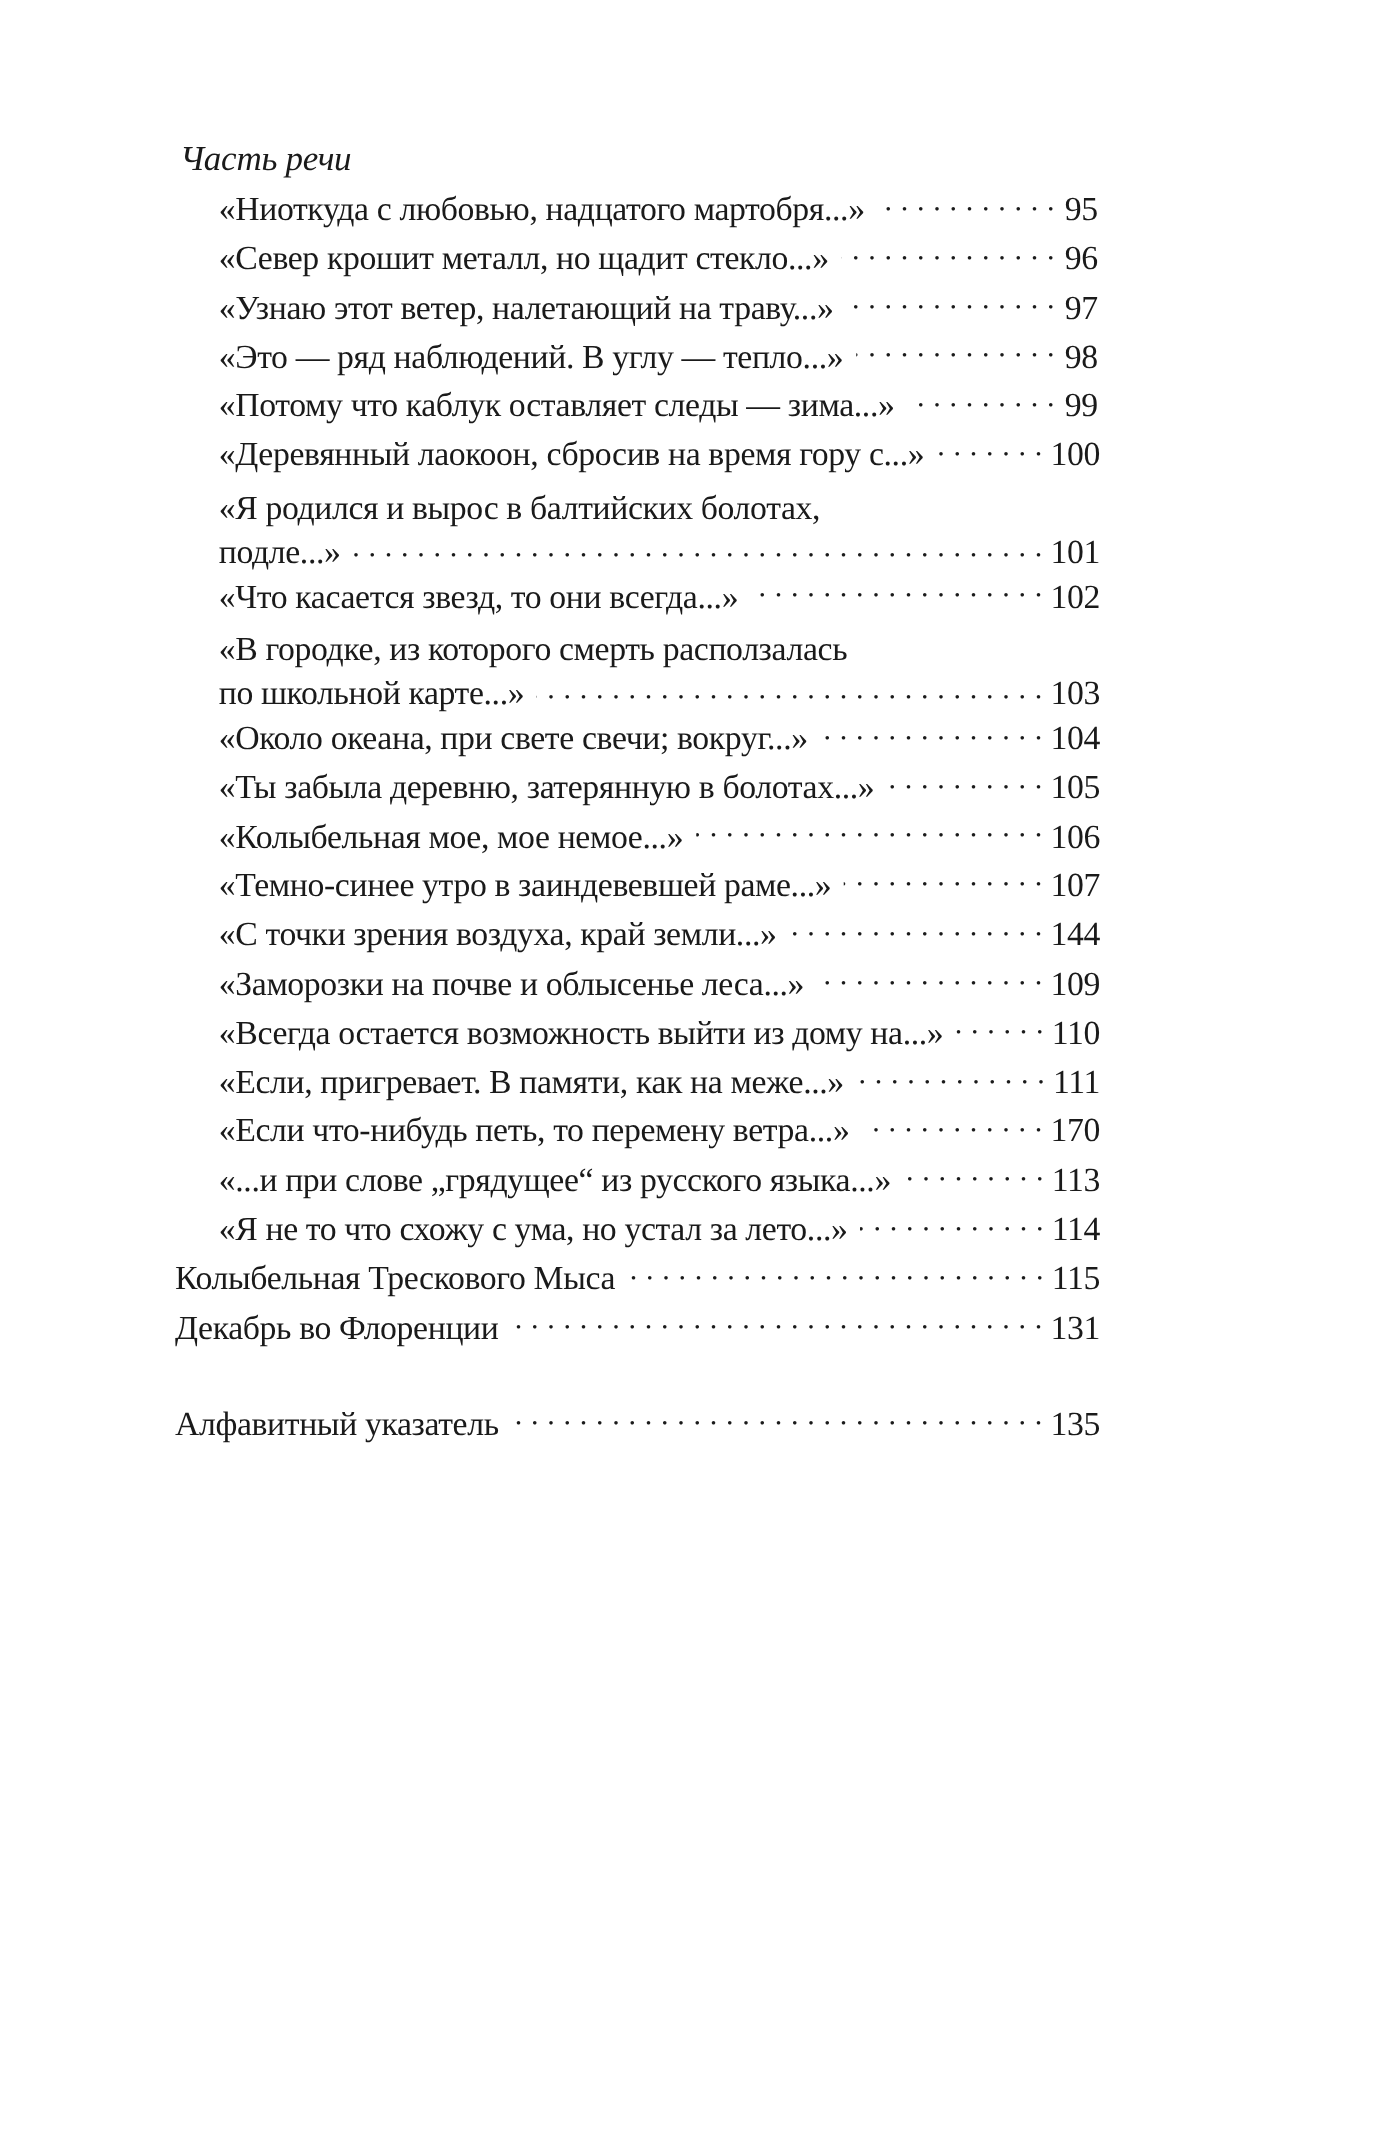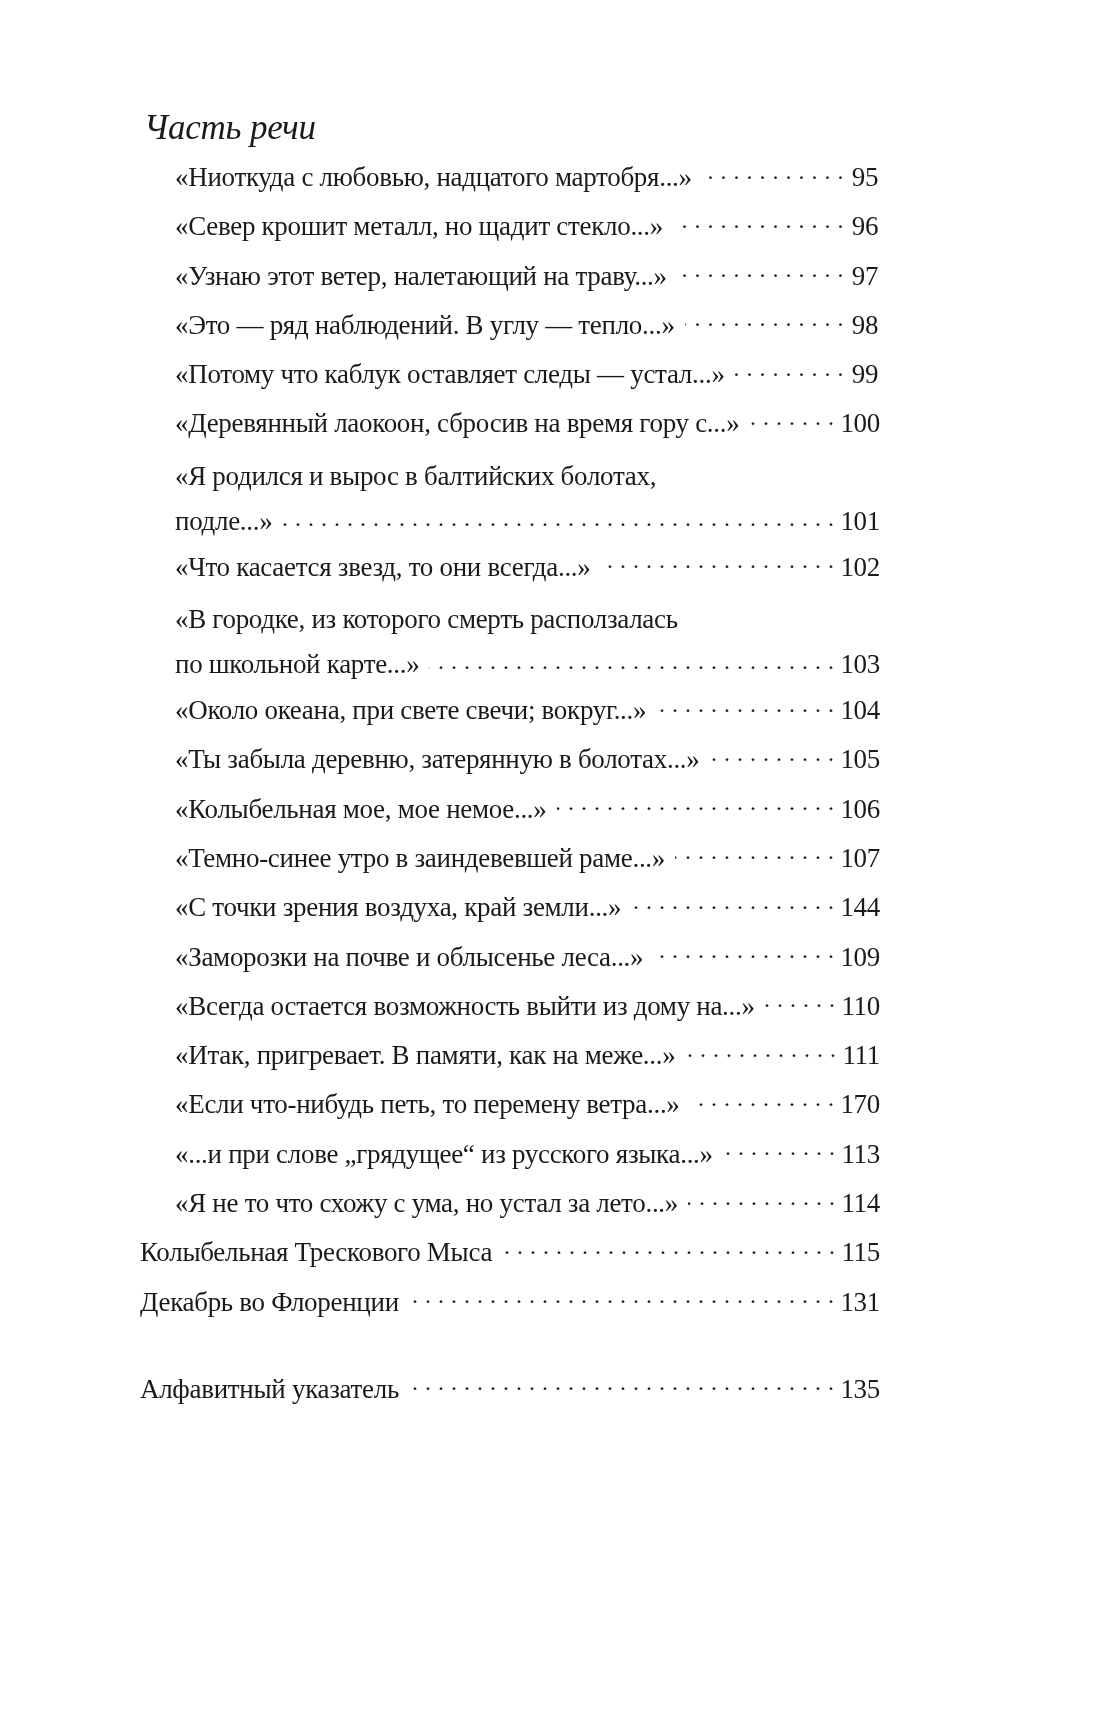--- a/index.html
+++ b/index.html
@@ -16,40 +16,39 @@
       color: #1a1a1a;
     }
     .page {
       position: absolute;
       left: 140px;
       top: 108px;
       width: 740px;
     }
     .section-title {
       font-style: italic;
-      font-size: 35px;
+      font-size: 28px;
       line-height: 40px;
       height: 40px;
       padding-left: 4px;
       letter-spacing: -0.2px;
     }
     .toc-entry {
       position: relative;
       font-size: 27px;
       line-height: 39.3px;
       letter-spacing: -0.3px;
     }
     .toc-entry.indented {
       padding-left: 35px;
     }
     .toc-line {
       display: flex;
       align-items: baseline;
       white-space: nowrap;
-      margin-top: 10px;
     }
     .toc-line.first-of-multi {
       line-height: 33px;
       padding-top: 6px;
     }
     .toc-line.cont-of-multi {
       line-height: 33px;
     }
     .toc-title {
       flex: 0 0 auto;
@@ -109,21 +108,21 @@
   </div>
   <div class="toc-entry indented">
     <div class="toc-line">
         <span class="toc-title">«Это — ряд наблюдений. В углу — тепло...»</span>
         <span class="toc-leader"></span>
         <span class="toc-page">98</span>
       </div>
   </div>
   <div class="toc-entry indented">
     <div class="toc-line">
-        <span class="toc-title">«Потому что каблук оставляет следы — устал...»</span>
+        <span class="toc-title">«Потому что каблук оставляет следы — зима...»</span>
         <span class="toc-leader"></span>
         <span class="toc-page">99</span>
       </div>
   </div>
   <div class="toc-entry indented">
     <div class="toc-line">
         <span class="toc-title">«Деревянный лаокоон, сбросив на время гору с...»</span>
         <span class="toc-leader"></span>
         <span class="toc-page">100</span>
       </div>
@@ -199,21 +198,21 @@
   </div>
   <div class="toc-entry indented">
     <div class="toc-line">
         <span class="toc-title">«Всегда остается возможность выйти из дому на...»</span>
         <span class="toc-leader"></span>
         <span class="toc-page">110</span>
       </div>
   </div>
   <div class="toc-entry indented">
     <div class="toc-line">
-        <span class="toc-title">«Итак, пригревает. В памяти, как на меже...»</span>
+        <span class="toc-title">«Если, пригревает. В памяти, как на меже...»</span>
         <span class="toc-leader"></span>
         <span class="toc-page">111</span>
       </div>
   </div>
   <div class="toc-entry indented">
     <div class="toc-line">
         <span class="toc-title">«Если что-нибудь петь, то перемену ветра...»</span>
         <span class="toc-leader"></span>
         <span class="toc-page">170</span>
       </div>

